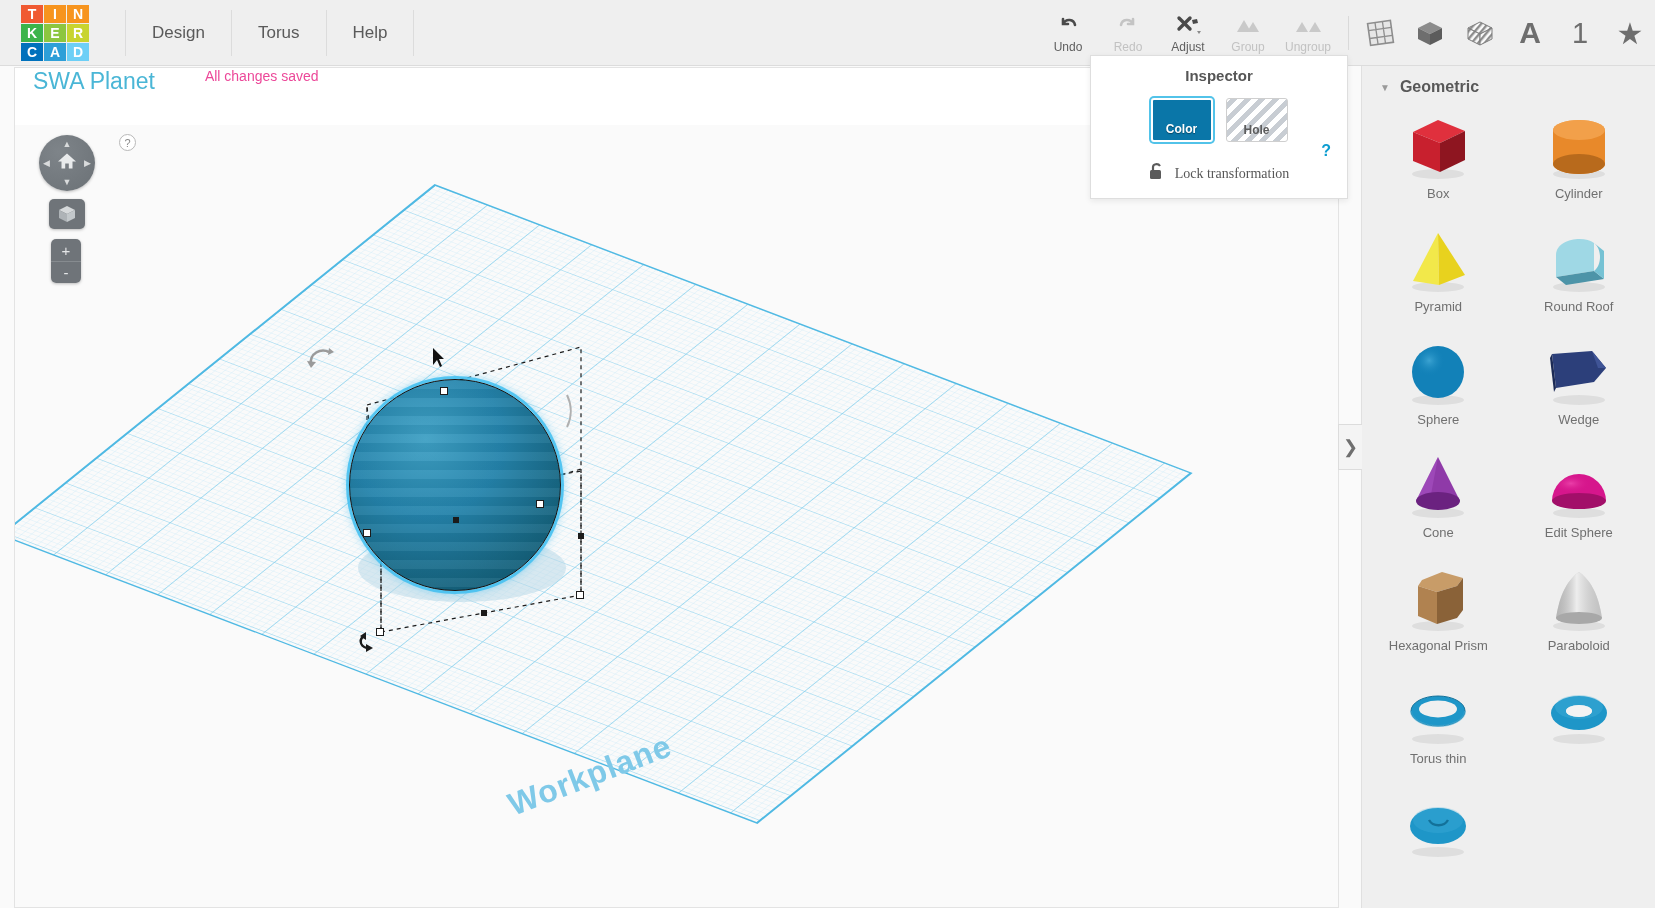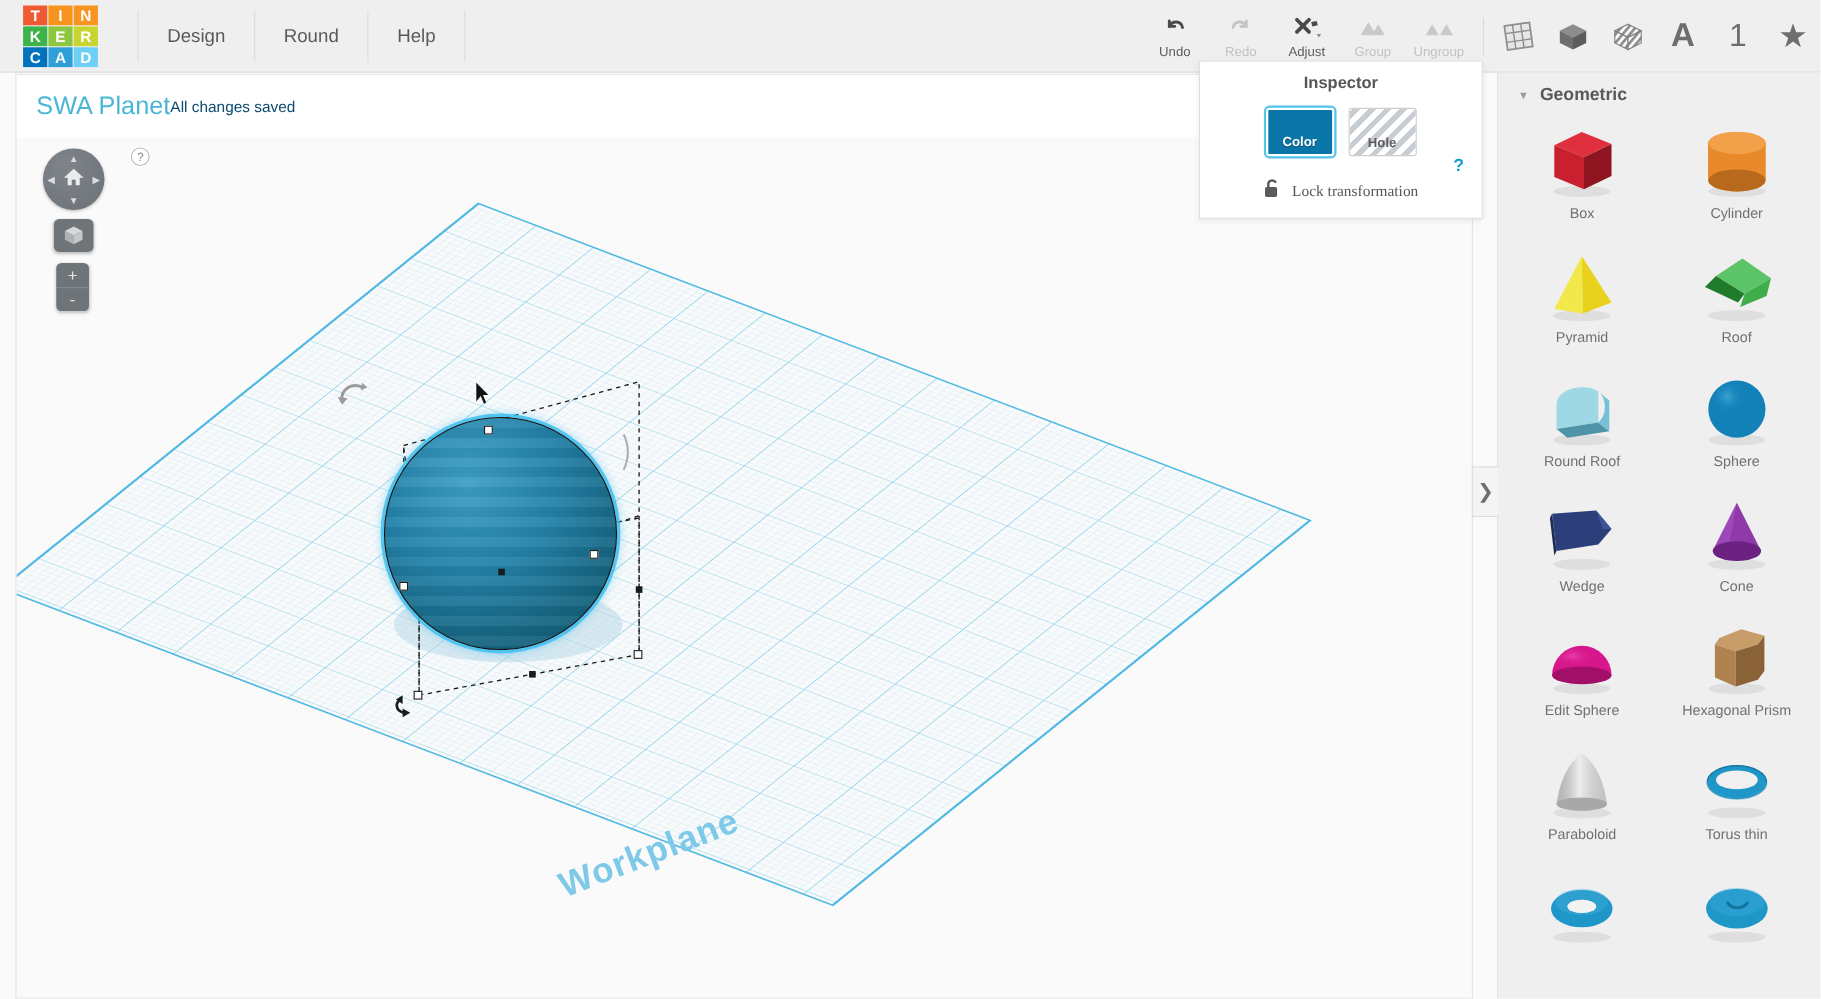--- a/index.html
+++ b/index.html
@@ -46,24 +46,24 @@
   .tool.dim .tl { color:#c2c2c2; }
   .tool .gi { height:24px; display:flex; align-items:center; justify-content:center; }
   .sep { width:1px; height:34px; background:#d9d9d9; margin:0 10px; }
   .righticons { display:flex; align-items:center; gap:8px; padding-right:4px; }
   .righticons .ri { width:42px; height:44px; display:flex; align-items:center; justify-content:center; cursor:pointer; }
 
   
   .projbar {
     position:absolute; left:14px; top:67px; width:1325px; height:58px;
     background:#fff; border:1px solid #e3e3e3; border-bottom:none;
-    display:flex; align-items:center;
+    display:flex; align-items:flex-start;
   }
   .projtitle { margin-left:18px; font-size:23px; color:#4ab6d6; }
-  .projsaved { font-size:14px; color:#0c4a6e; }
+  .projsaved { margin-left:50px; font-size:14px; color:#ec4899; }
 
   
   .canvas {
     position:absolute; left:14px; top:125px; width:1325px; height:783px;
     background:#fafafa; border:1px solid #e3e3e3; border-top:none; overflow:hidden;
   }
 
   
   .navcube { position:absolute; left:24px; top:10px; }
   .disc {
@@ -175,21 +175,21 @@
         <i style="background: rgb(60, 180, 74);">K</i>
         <i style="background: rgb(141, 198, 63);">E</i>
         <i style="background: rgb(200, 212, 48);">R</i>
         <i style="background: rgb(0, 113, 188);">C</i>
         <i style="background: rgb(46, 159, 216);">A</i>
         <i style="background: rgb(109, 207, 246);">D</i>
       </div>
 
     <div class="menu" id="menubar">
         <div class="mi">Design</div>
-        <div class="mi">Round</div>
+        <div class="mi">Torus</div>
         <div class="mi">Help</div>
       </div>
 
     <div class="tools">
       <div class="tool">
         <span class="gi">
           <svg width="22" height="20" viewBox="0 0 22 20">
               <path d="M6 4 L6 9 L11 9 M6 9 C9 3 17 4 18 10" stroke="#4a4a4a" stroke-width="2.6" fill="none" stroke-linecap="round"></path>
             </svg>
         </span>
@@ -450,31 +450,20 @@
               <path d="M39 8 L14 56 L40 60 Z" fill="#f2e84a"></path>
         <path d="M39 8 L40 60 L66 50 Z" fill="#e8d21e"></path>
             </svg>
           </div>
           <div class="nm">Pyramid</div>
         </div>
         <div class="shape">
           <div class="vis">
             <svg width="78" height="70" viewBox="0 0 78 70">
               <ellipse cx="39" cy="62" rx="26" ry="5" fill="#000" opacity="0.07"></ellipse>
-              <path d="M44 10 L70 28 L46 42 L20 26 Z" fill="#5cc468"></path>
-        <path d="M20 26 L46 42 L40 50 L10 36 Z" fill="#1f7a2c"></path>
-        <path d="M46 42 L70 28 L66 44 L42 54 Z" fill="#3fae4a"></path>
-            </svg>
-          </div>
-          <div class="nm">Roof</div>
-        </div>
-        <div class="shape">
-          <div class="vis">
-            <svg width="78" height="70" viewBox="0 0 78 70">
-              <ellipse cx="39" cy="62" rx="26" ry="5" fill="#000" opacity="0.07"></ellipse>
               <path d="M16 52 L16 30 C16 14 44 10 54 18 L54 46 Z" fill="#9fd8e5"></path>
         <path d="M16 52 L54 46 L64 54 L26 60 Z" fill="#4d94a8"></path>
         <path d="M54 18 C62 24 62 40 54 46 L64 54 L64 26 Z" fill="#76c2d4"></path>
             </svg>
           </div>
           <div class="nm">Round Roof</div>
         </div>
         <div class="shape">
           <div class="vis">
             <svg width="78" height="70" viewBox="0 0 78 70">

